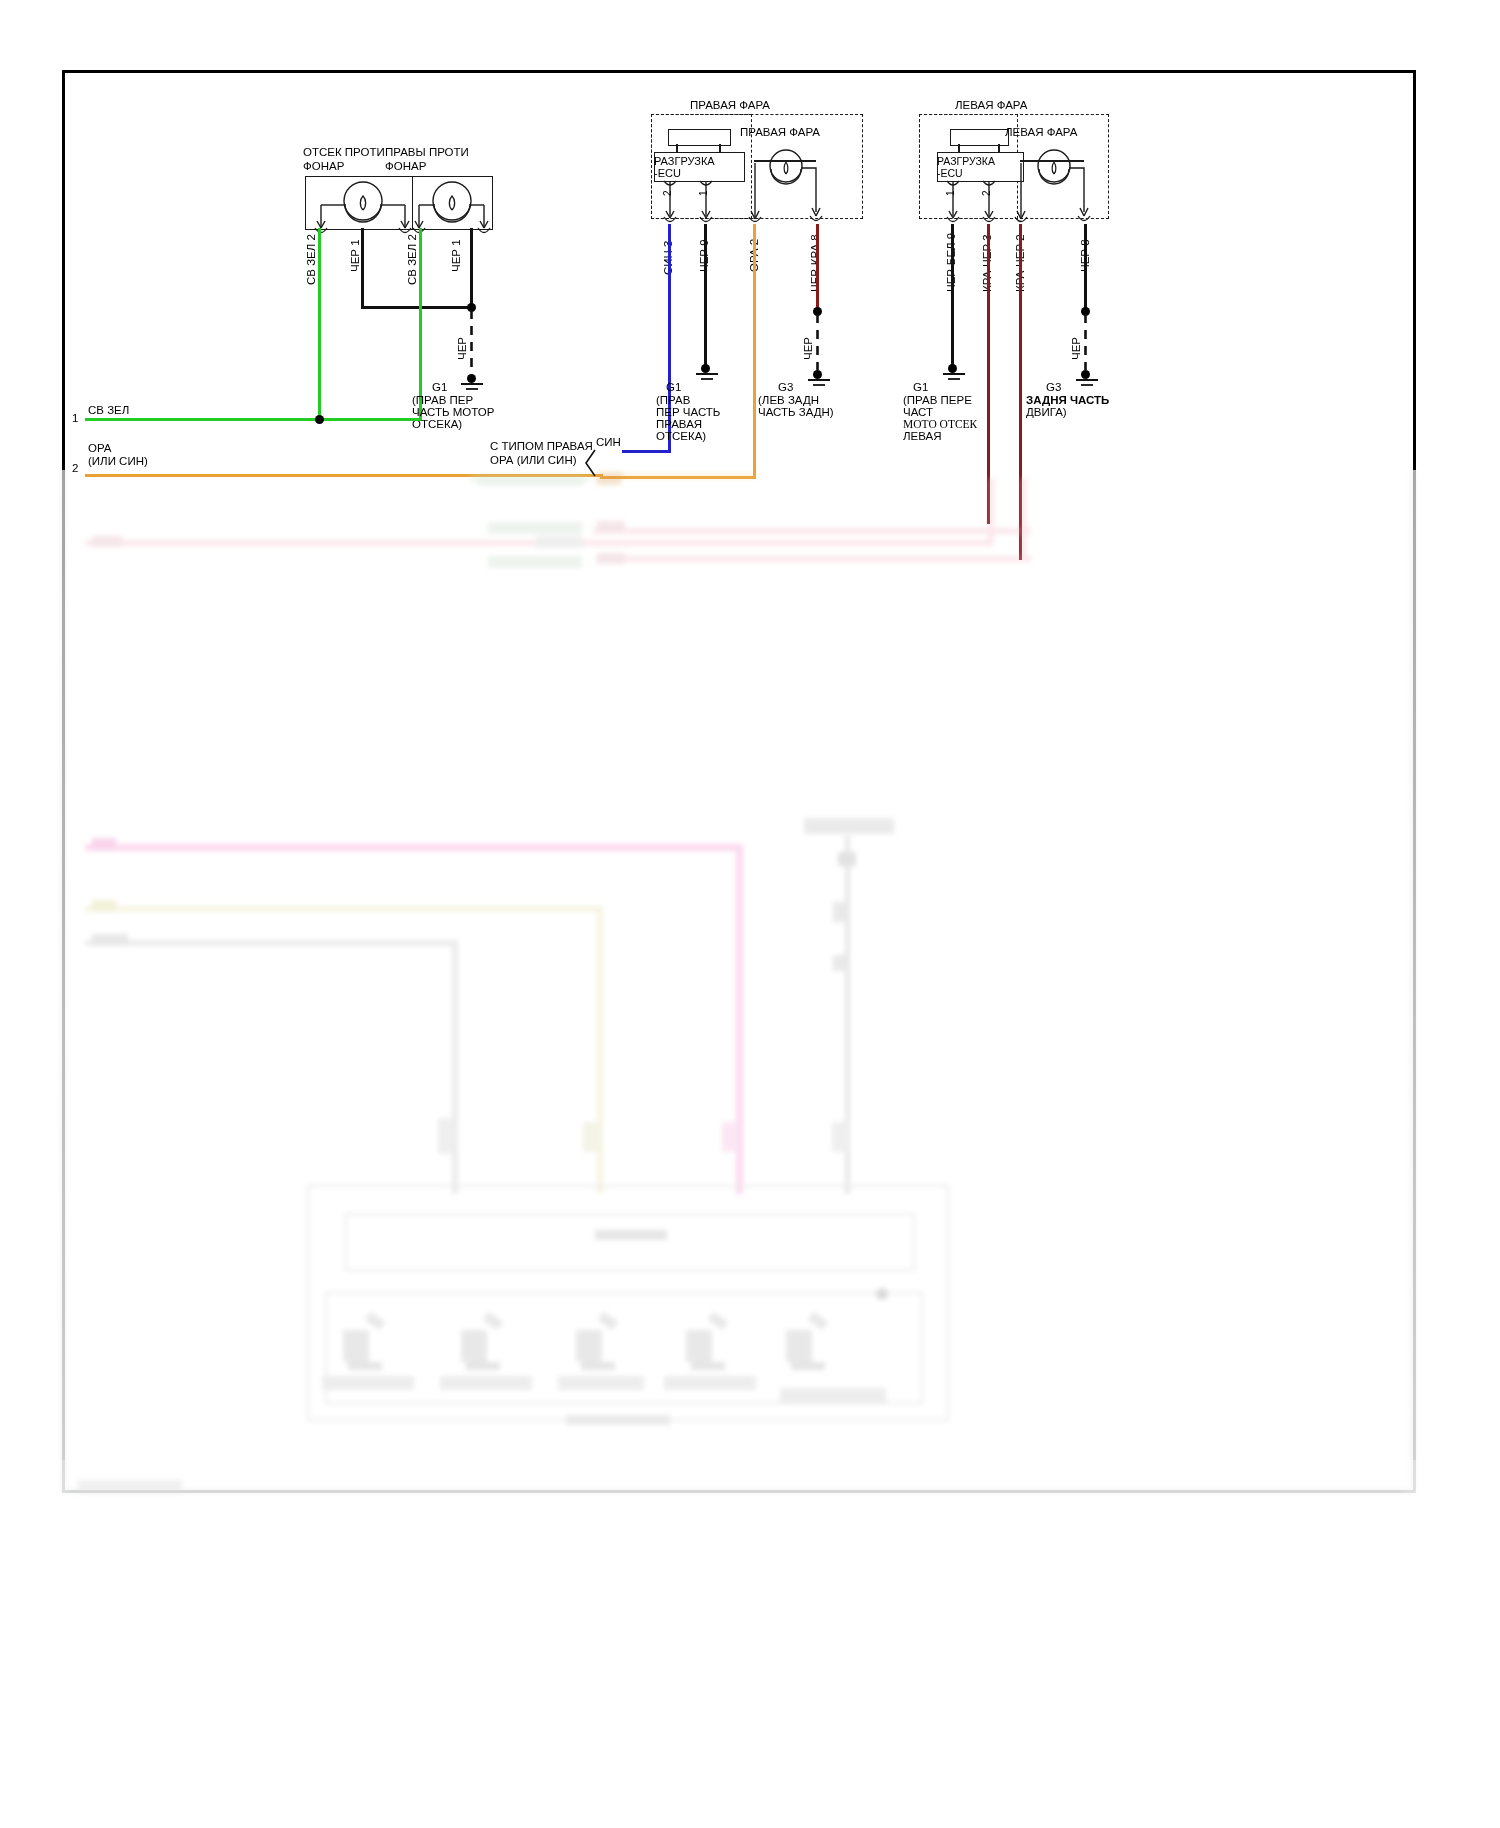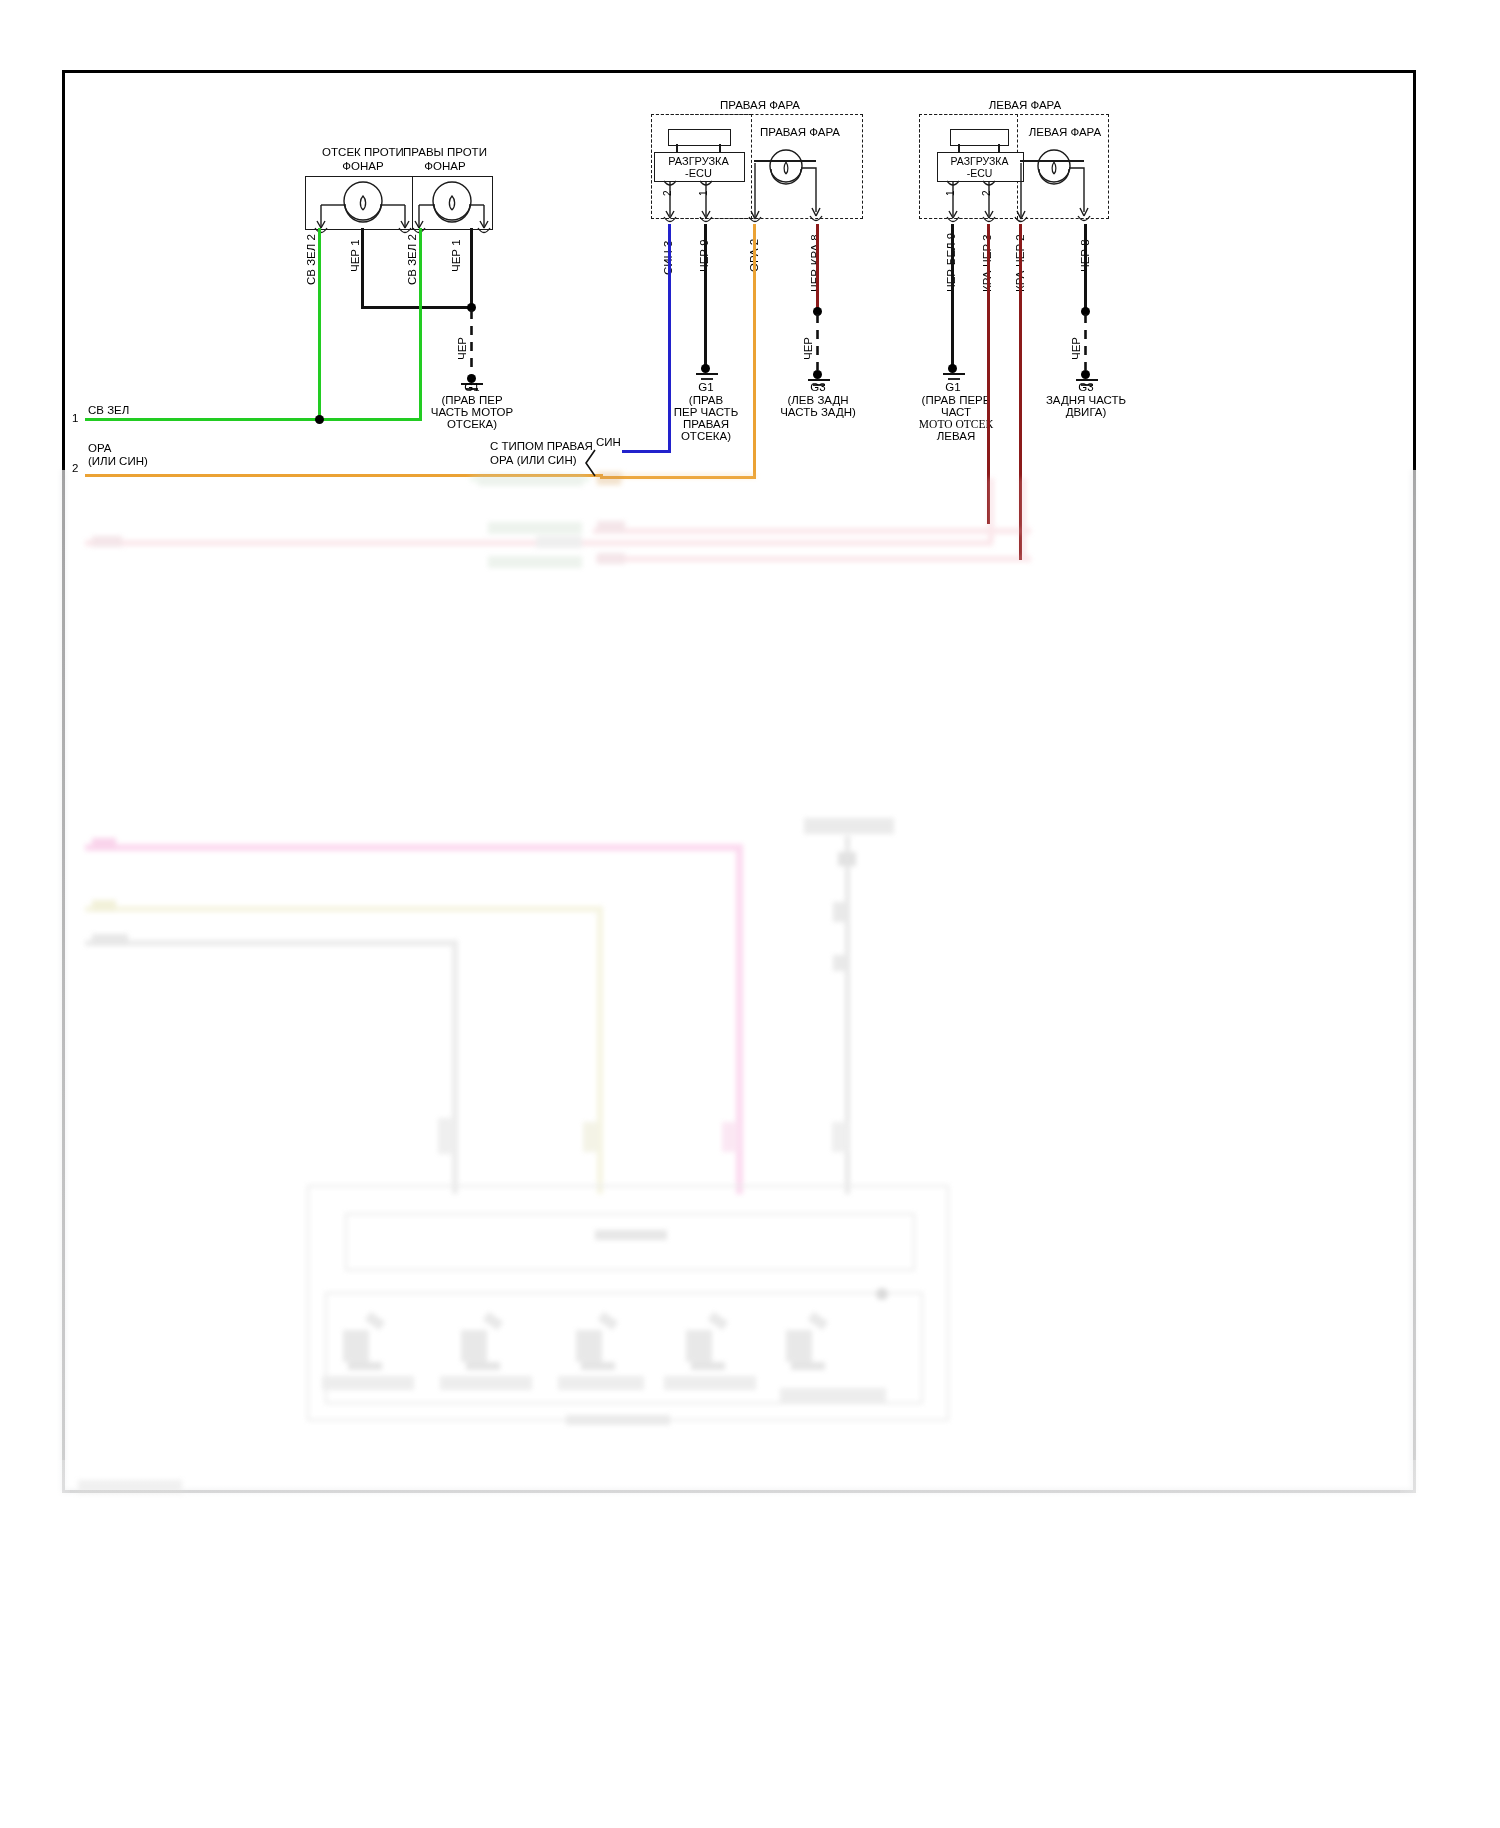--- a/index.html
+++ b/index.html
@@ -2,21 +2,21 @@
 <html><head>
 <meta charset="utf-8">
 <style>
   html,body{margin:0;padding:0;background:#ffffff;}
   body{font-family:"Liberation Sans","DejaVu Sans",sans-serif;}
   #page{position:relative;width:1500px;height:1828px;background:#ffffff;overflow:hidden;}
 
   
   .frame{position:absolute;border:3px solid #000;}
   .lbl{position:absolute;font-size:11.5px;color:#000;line-height:1.18;white-space:nowrap;}
-  .lbl.c{text-align:center;}
+  .lbl.c{}
   .vlbl{position:absolute;font-size:11.5px;color:#000;white-space:nowrap;
         transform-origin:0 0;transform:rotate(-90deg);}
   .wire{position:absolute;}
   .box{position:absolute;border:1.5px solid #1a1a1a;background:#fff;}
   .dbox{position:absolute;border:1.6px dashed #1a1a1a;background:transparent;}
   .dot{position:absolute;width:9px;height:9px;border-radius:50%;background:#000;}
   .gnd{position:absolute;}
   .fade{position:absolute;pointer-events:none;}
   .blur{filter:blur(2.6px);opacity:.33;}
   svg{display:block;overflow:visible;}
@@ -263,21 +263,21 @@
   <svg style="position:absolute;left:1079px;top:314px;" width="20" height="62">
     <line x1="6.5" y1="0" x2="6.5" y2="56" stroke="#111" stroke-width="2.6" stroke-dasharray="9,7"></line>
   </svg>
   <div class="vlbl" style="left:1070px;top:360px;">ЧЕР</div>
   <div class="dot" style="left:1081px;top:370px;"></div>
   <svg class="gnd" style="left:1070px;top:378px;" width="34" height="16">
     <line x1="6" y1="2" x2="28" y2="2" stroke="#111" stroke-width="2"></line>
     <line x1="11" y1="7" x2="23" y2="7" stroke="#111" stroke-width="1.8"></line>
   </svg>
   <div class="lbl c" style="left:1046px;top:381px;width:80px;">G3</div>
-  <div class="lbl c" style="left:1026px;top:394px;width:120px;">ЗАДНЯ ЧАСТЬ</div>
+  <div class="lbl c" style="left:1026px;top:394px;width:120px;font-weight:bold;">ЗАДНЯ ЧАСТЬ</div>
   <div class="lbl c" style="left:1026px;top:406px;width:120px;">ДВИГА)</div>
 
   <div class="lbl" style="left:72px;top:412px;">1</div>
   <div class="lbl" style="left:88px;top:404px;">СВ ЗЕЛ</div>
   <div class="wire" style="left:85px;top:418px;width:336px;height:3px;background:#22cc22;"></div>
   <div class="dot" style="left:315px;top:415px;"></div>
 
   <div class="lbl" style="left:72px;top:462px;">2</div>
   <div class="lbl" style="left:88px;top:442px;">ОРА</div>
   <div class="lbl" style="left:88px;top:455px;">(ИЛИ СИН)</div>

